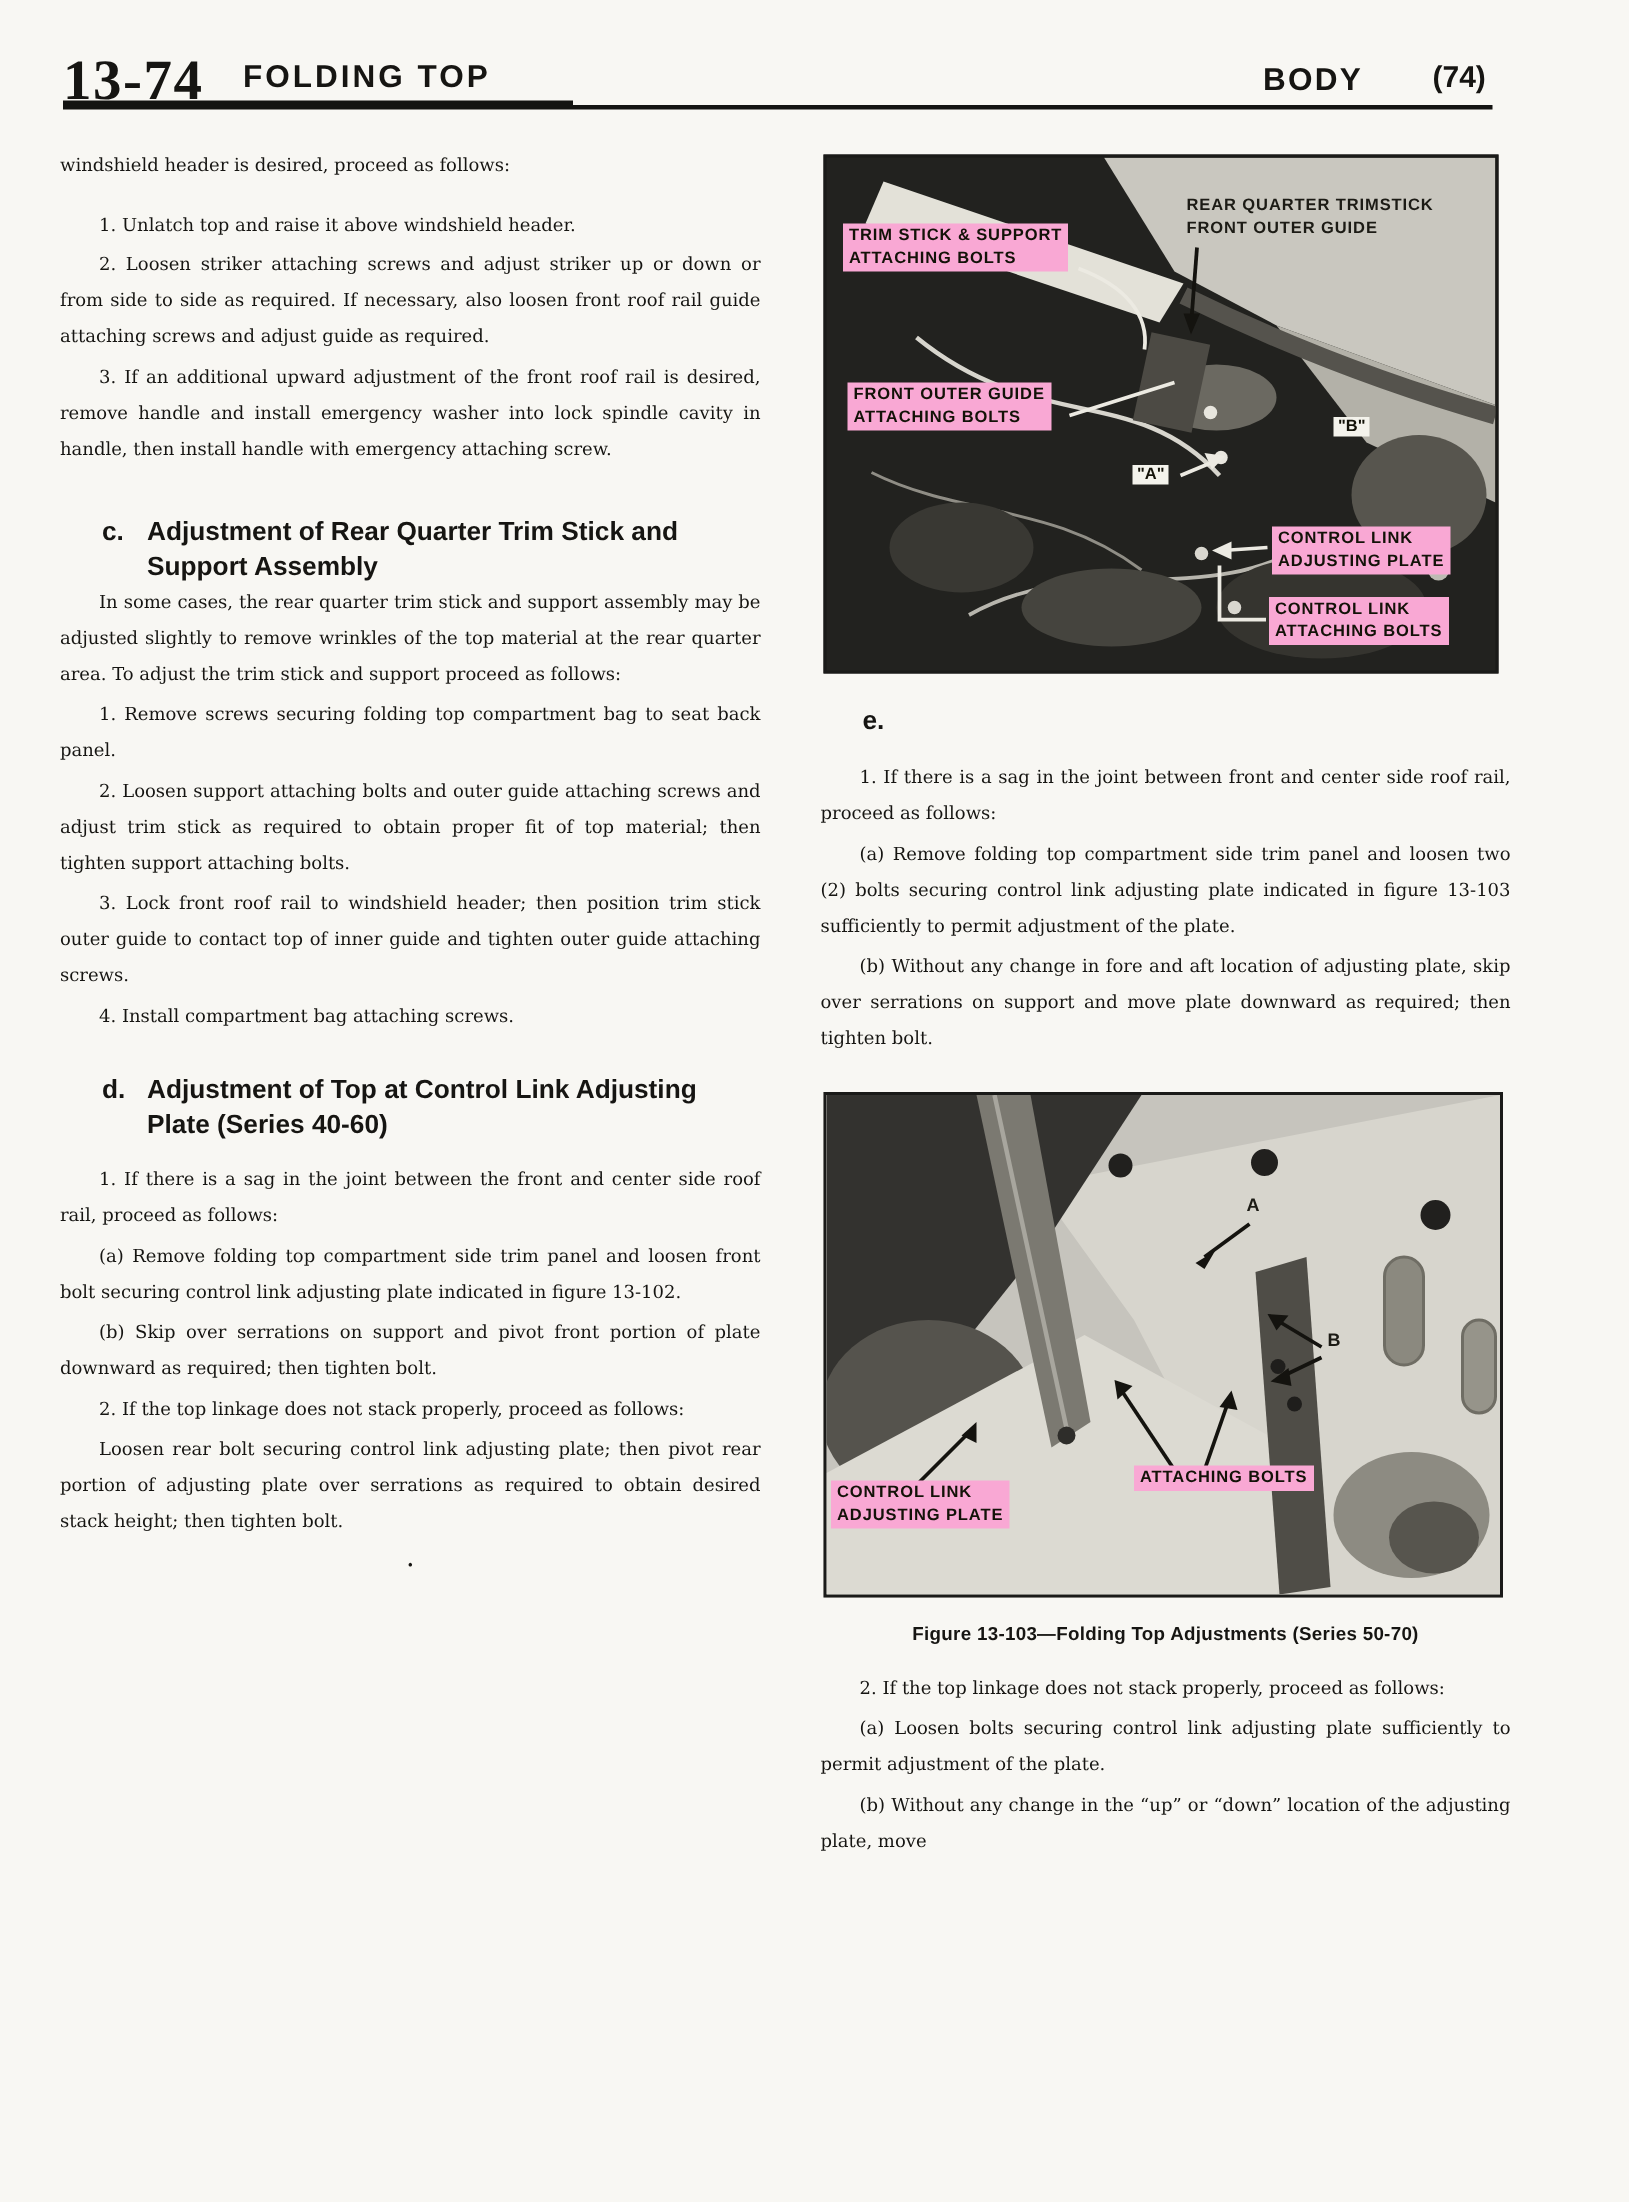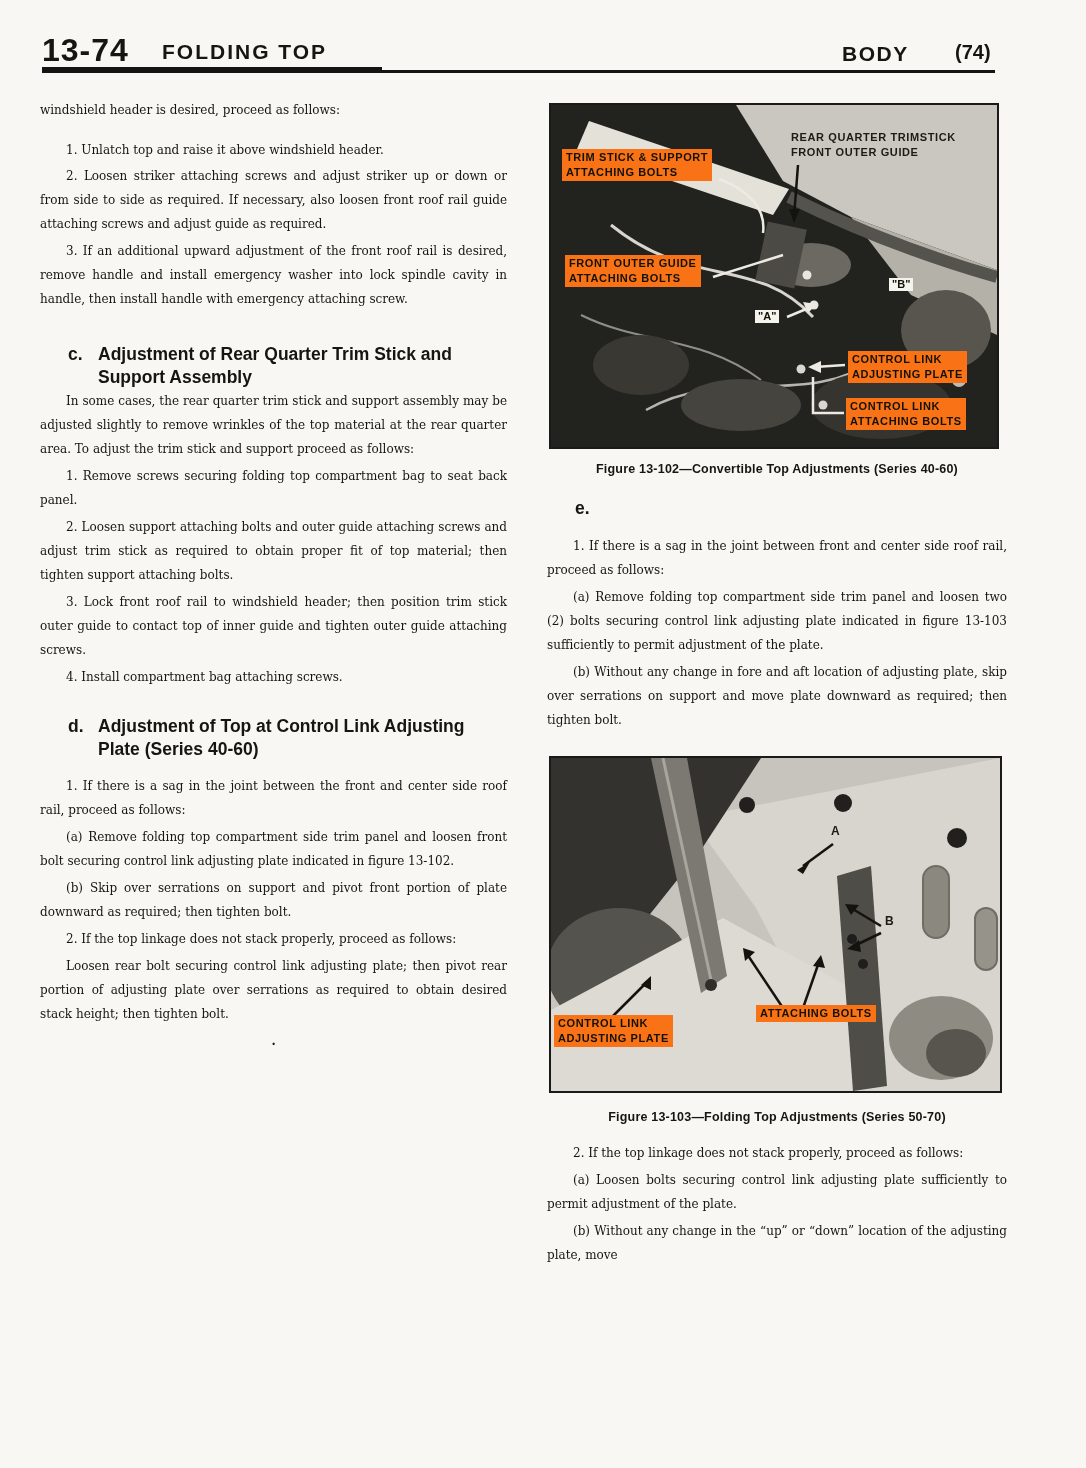--- a/index.html
+++ b/index.html
@@ -1,20 +1,20 @@
 <!DOCTYPE html>
 <html><head>
 <meta charset="utf-8">
 <style>
   html,body{margin:0;padding:0;background:#dddbd4;}
   .page{position:relative;width:1086px;height:1468px;background:#f8f7f3;color:#161512;
         font-family:"DejaVu Serif",serif;overflow:hidden;}
   
-  .hdr-code{position:absolute;left:42px;top:32px;font-family:Liberation Sans, sans-serif;
-            font-weight:bold;font-size:32px;letter-spacing:1px;}
+  .hdr-code{position:absolute;left:42px;top:32px;font-family:Liberation Serif, serif;
+            font-weight:bold;font-size:38px;letter-spacing:1px;}
   .hdr-left-title{position:absolute;left:162px;top:40px;font-family:"Liberation Sans",sans-serif;
             font-weight:bold;font-size:21px;letter-spacing:2px;}
   .hdr-right-title{position:absolute;left:842px;top:42px;font-family:"Liberation Sans",sans-serif;
             font-weight:bold;font-size:21px;letter-spacing:1.5px;}
   .hdr-page{position:absolute;left:955px;top:41px;font-family:Liberation Sans, sans-serif;
             font-weight:bold;font-size:20px;}
   .rule-a{position:absolute;left:42px;top:67px;width:340px;height:5px;background:#141412;}
   .rule-b{position:absolute;left:42px;top:70px;width:953px;height:3px;background:#141412;}
   
   .col{position:absolute;top:98px;}
@@ -27,21 +27,21 @@
   .sec-head .ltr{flex:none;margin-left:28px;width:30px;}
   .sec-head .ttl{flex:1;}
   .caption{font-family:"Liberation Sans",sans-serif;font-weight:bold;font-size:12.5px;
            line-height:16px;text-align:center;letter-spacing:0.2px;}
   .end-dot{text-align:center;font-size:18px;line-height:18px;}
   
   .photo{position:relative;border:2px solid #1a1a18;overflow:hidden;}
   .photo svg{position:absolute;left:0;top:0;}
   .callout{position:absolute;font-family:"Liberation Sans",sans-serif;font-weight:bold;
            font-size:11px;line-height:1.35;letter-spacing:0.6px;white-space:pre-line;
-           background:#f97316;color:#131208;padding:1px 4px;}
+           background:#f9a8d4;color:#131208;padding:1px 4px;}
   .callout.noBg{background:transparent;color:#1c1b15;}
   .tag{position:absolute;font-family:"Liberation Sans",sans-serif;font-weight:bold;
        font-size:11px;line-height:1.2;background:#f4f3ec;color:#131208;padding:0 3px;
        white-space:pre;}
   .tag.noBg{background:transparent;color:#1c1b15;font-size:12px;}
 </style>
 </head>
 <body>
 
 <div class="page">
@@ -121,21 +121,20 @@
 FRONT OUTER GUIDE</div>
       <div class="callout" style="left:14px;top:150px;">FRONT OUTER GUIDE
 ATTACHING BOLTS</div>
       <div class="tag" style="left:204px;top:205px;">"A"</div>
       <div class="tag" style="left:338px;top:173px;">"B"</div>
       <div class="callout" style="left:297px;top:246px;">CONTROL LINK
 ADJUSTING PLATE</div>
       <div class="callout" style="left:295px;top:293px;">CONTROL LINK
 ATTACHING BOLTS</div>
     </div>
-    <div class="caption" style="margin-top:12px">Figure 13-102—Convertible Top Adjustments (Series 40-60)</div>
 
     <div class="sec-head" style="margin-top:20px">
       <span class="ltr">e.</span>
     </div>
     <p class="body ind" style="margin-top:14px">1.  If there is a sag in the joint between front and center side roof rail, proceed as follows:</p>
     <p class="body ind" style="margin-top:3px">(a)  Remove folding top compartment side trim panel and loosen two (2) bolts securing control link adjusting plate indicated in figure 13-103 sufficiently to permit adjustment of the plate.</p>
     <p class="body ind" style="margin-top:3px">(b)  Without any change in fore and aft location of adjusting plate, skip over serrations on support and move plate downward as required; then tighten bolt.</p>
 
     <div class="photo" style="margin:24px 0 0 2px;width:449px;height:333px;background:#c7c5be;">
       <svg width="449" height="333" viewBox="0 0 449 333">

